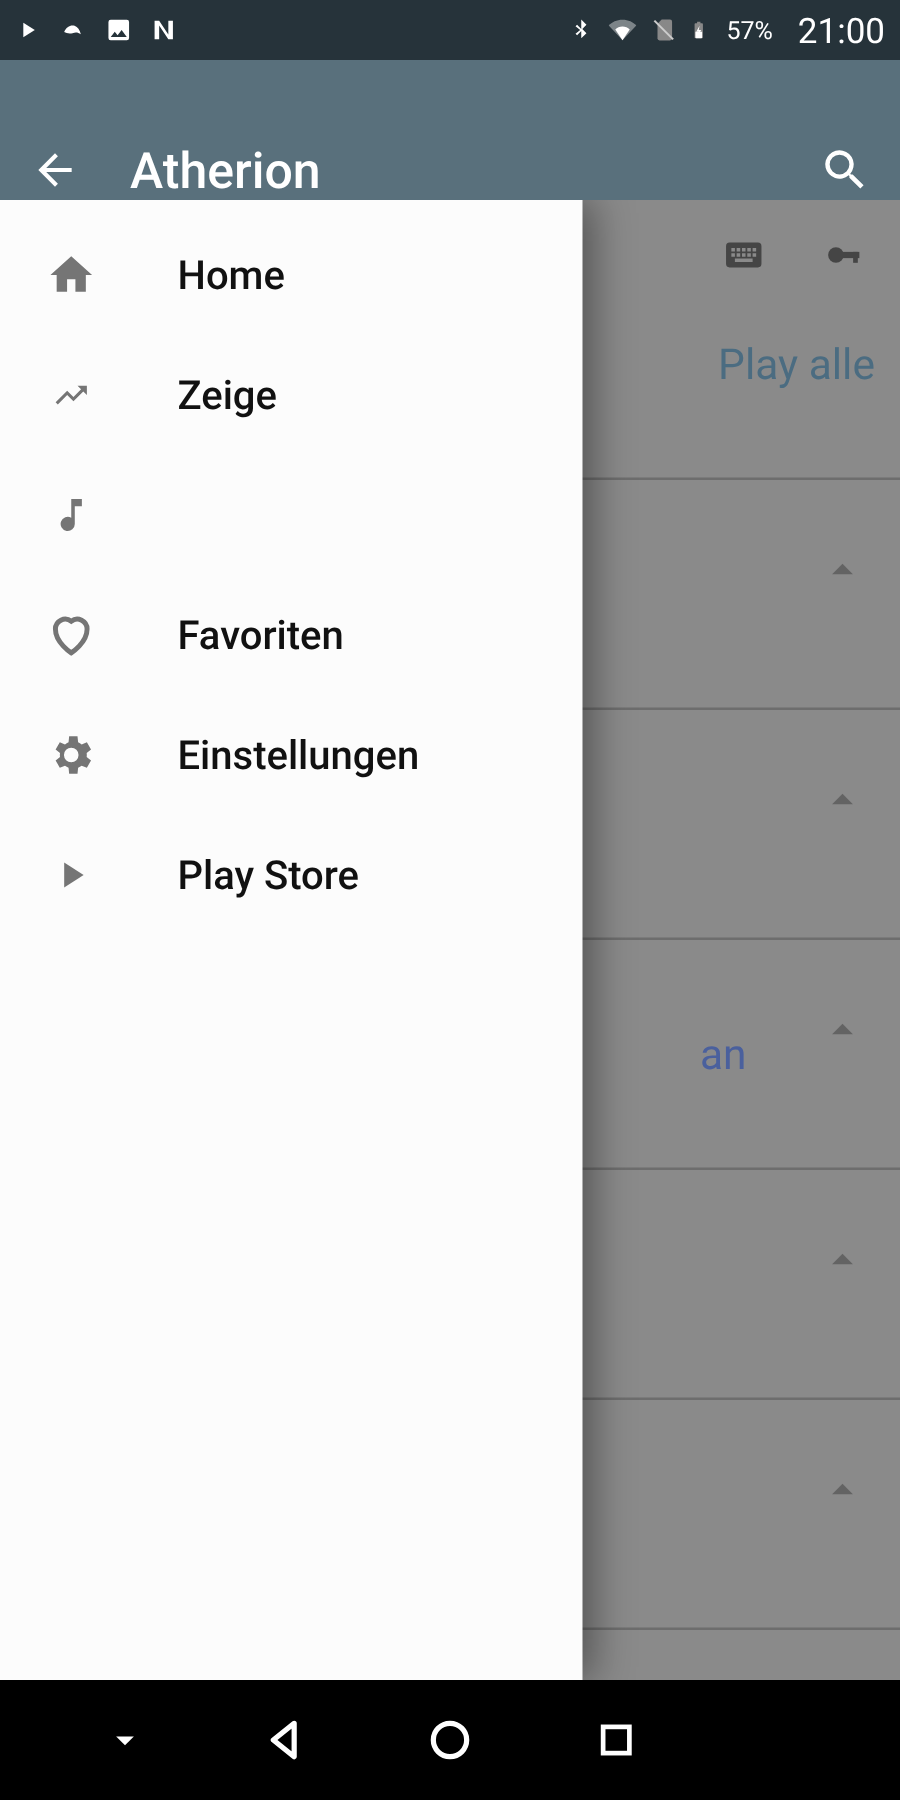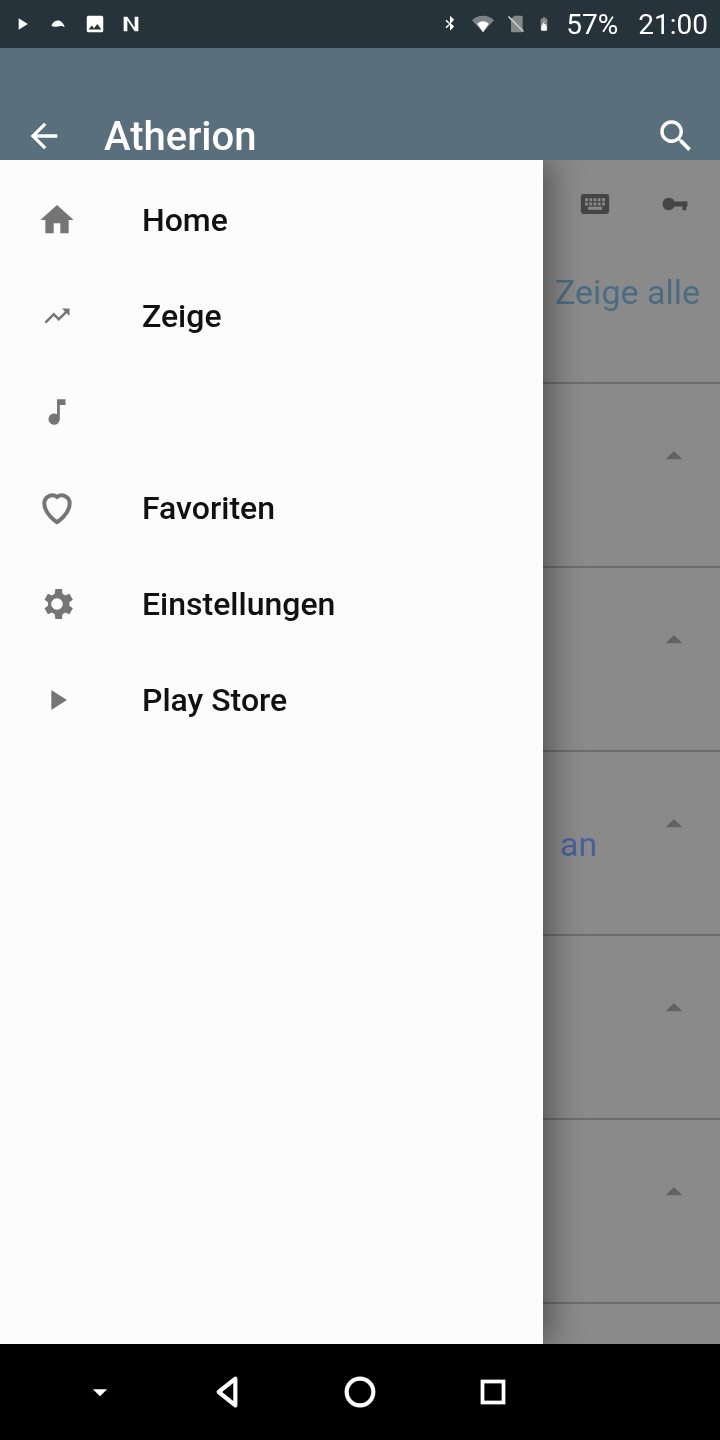--- a/index.html
+++ b/index.html
@@ -9,21 +9,21 @@
     height: 48px;
     background: #26333a;
     display: flex;
     align-items: center;
     padding: 0 12px;
     color: #fff;
     font-size: 26px;
   }
   .status-left { display: flex; align-items: center; gap: 14px; }
   .status-right { margin-left: auto; display: flex; align-items: center; gap: 10px; }
-  .status-right .battery-pct { font-size: 28px; margin-left: 4px; }
+  .status-right .battery-pct { font-size: 20px; margin-left: 4px; }
   .status-right .clock { font-size: 28px; margin-left: 10px; }
   
   .app-bar {
     height: 112px;
     background: #59707c;
     display: flex;
     align-items: flex-end;
     padding: 0 20px;
     color: #fff;
     position: relative;
@@ -77,21 +77,21 @@
   }
   .under-row .partial-text {
     position: absolute;
     left: 560px; top: 72px;
     color: #1d4ed8; font-size: 34px;
   }
   
   .drawer {
     position: absolute;
     top: 0; left: 0;
-    width: 543px;
+    width: 466px;
     height: 100%;
     background: #fcfcfc;
     box-shadow: 8px 0 30px rgba(0,0,0,0.4);
     padding-top: 12px;
   }
   .drawer-item {
     height: 96px;
     display: flex;
     align-items: center;
     padding-left: 30px;
@@ -202,21 +202,21 @@
           </svg>
       </div>
       <div class="ico">
         <svg width="50" height="30" viewBox="0 0 24 24" fill="#111">
             <circle cx="7" cy="12" r="5"></circle>
             <rect x="11" y="10" width="11" height="4"></rect>
             <rect x="18" y="10" width="3" height="7"></rect>
           </svg>
       </div>
     </div>
-    <div class="under-link">Zeige alle</div>
+    <div class="under-link">Play alle</div>
     <div class="under-list">
       <div class="under-row">
         <span class="chev">
             <svg width="40" height="40" viewBox="0 0 24 24" fill="#555">
               <path d="M7 14l5-5 5 5z"></path>
             </svg>
           </span>
       </div>
       <div class="under-row">
         <span class="chev">

